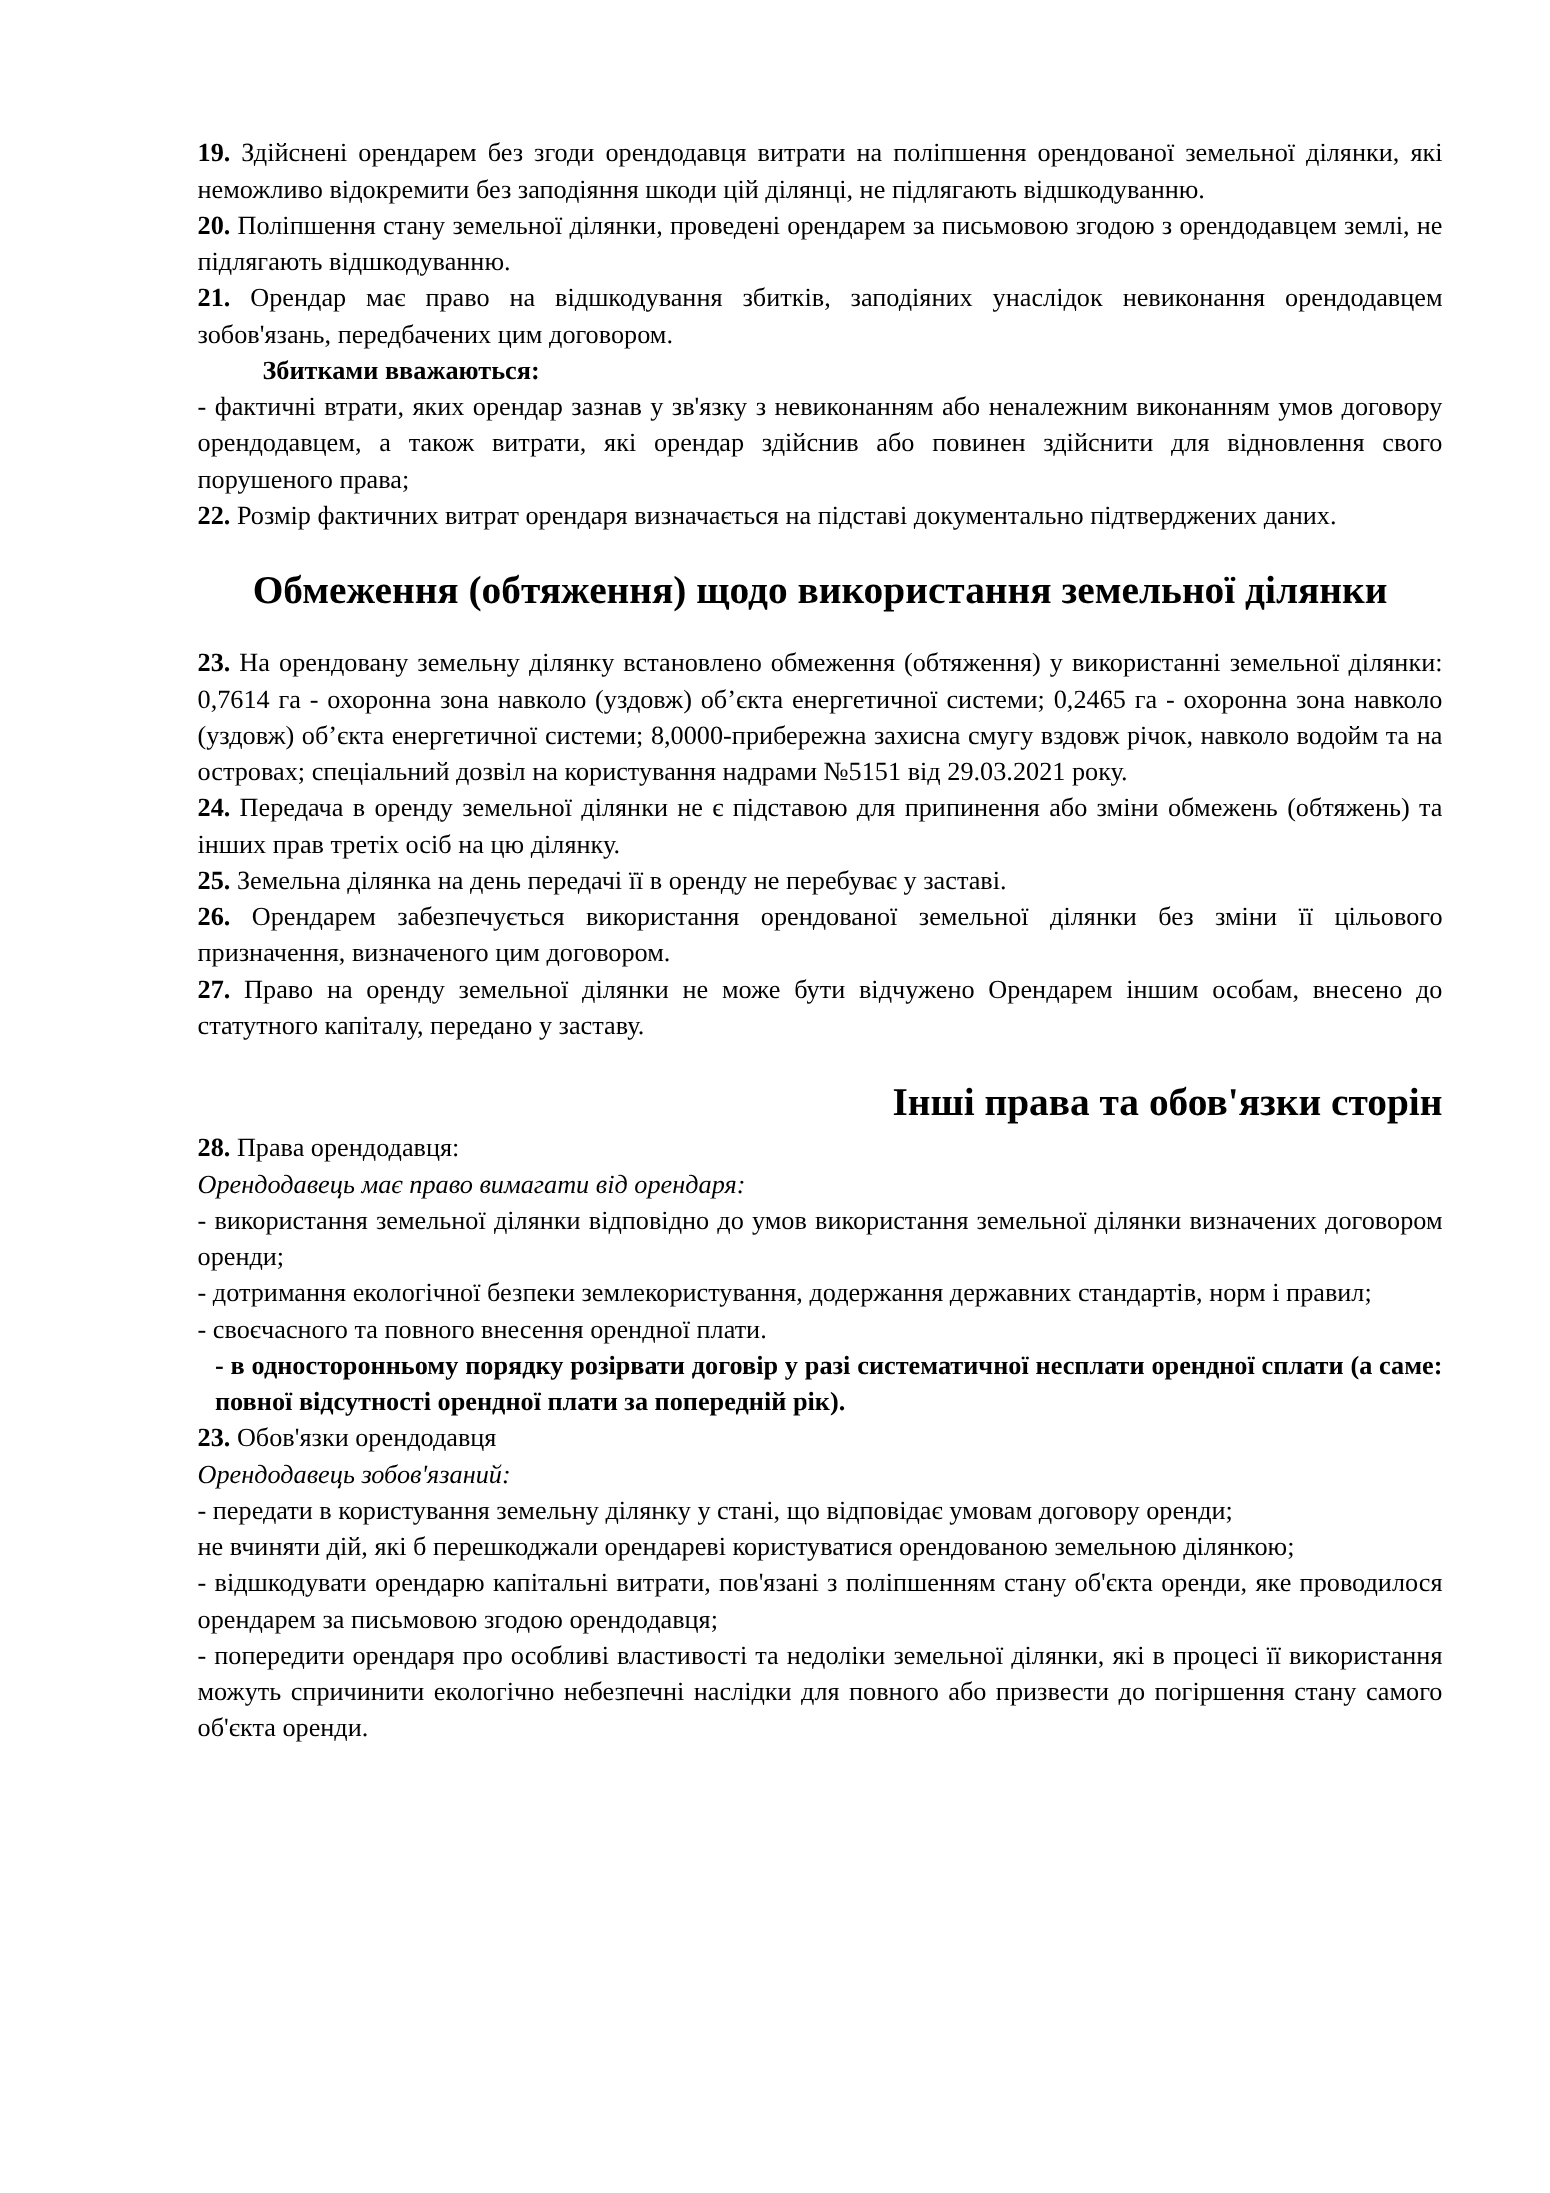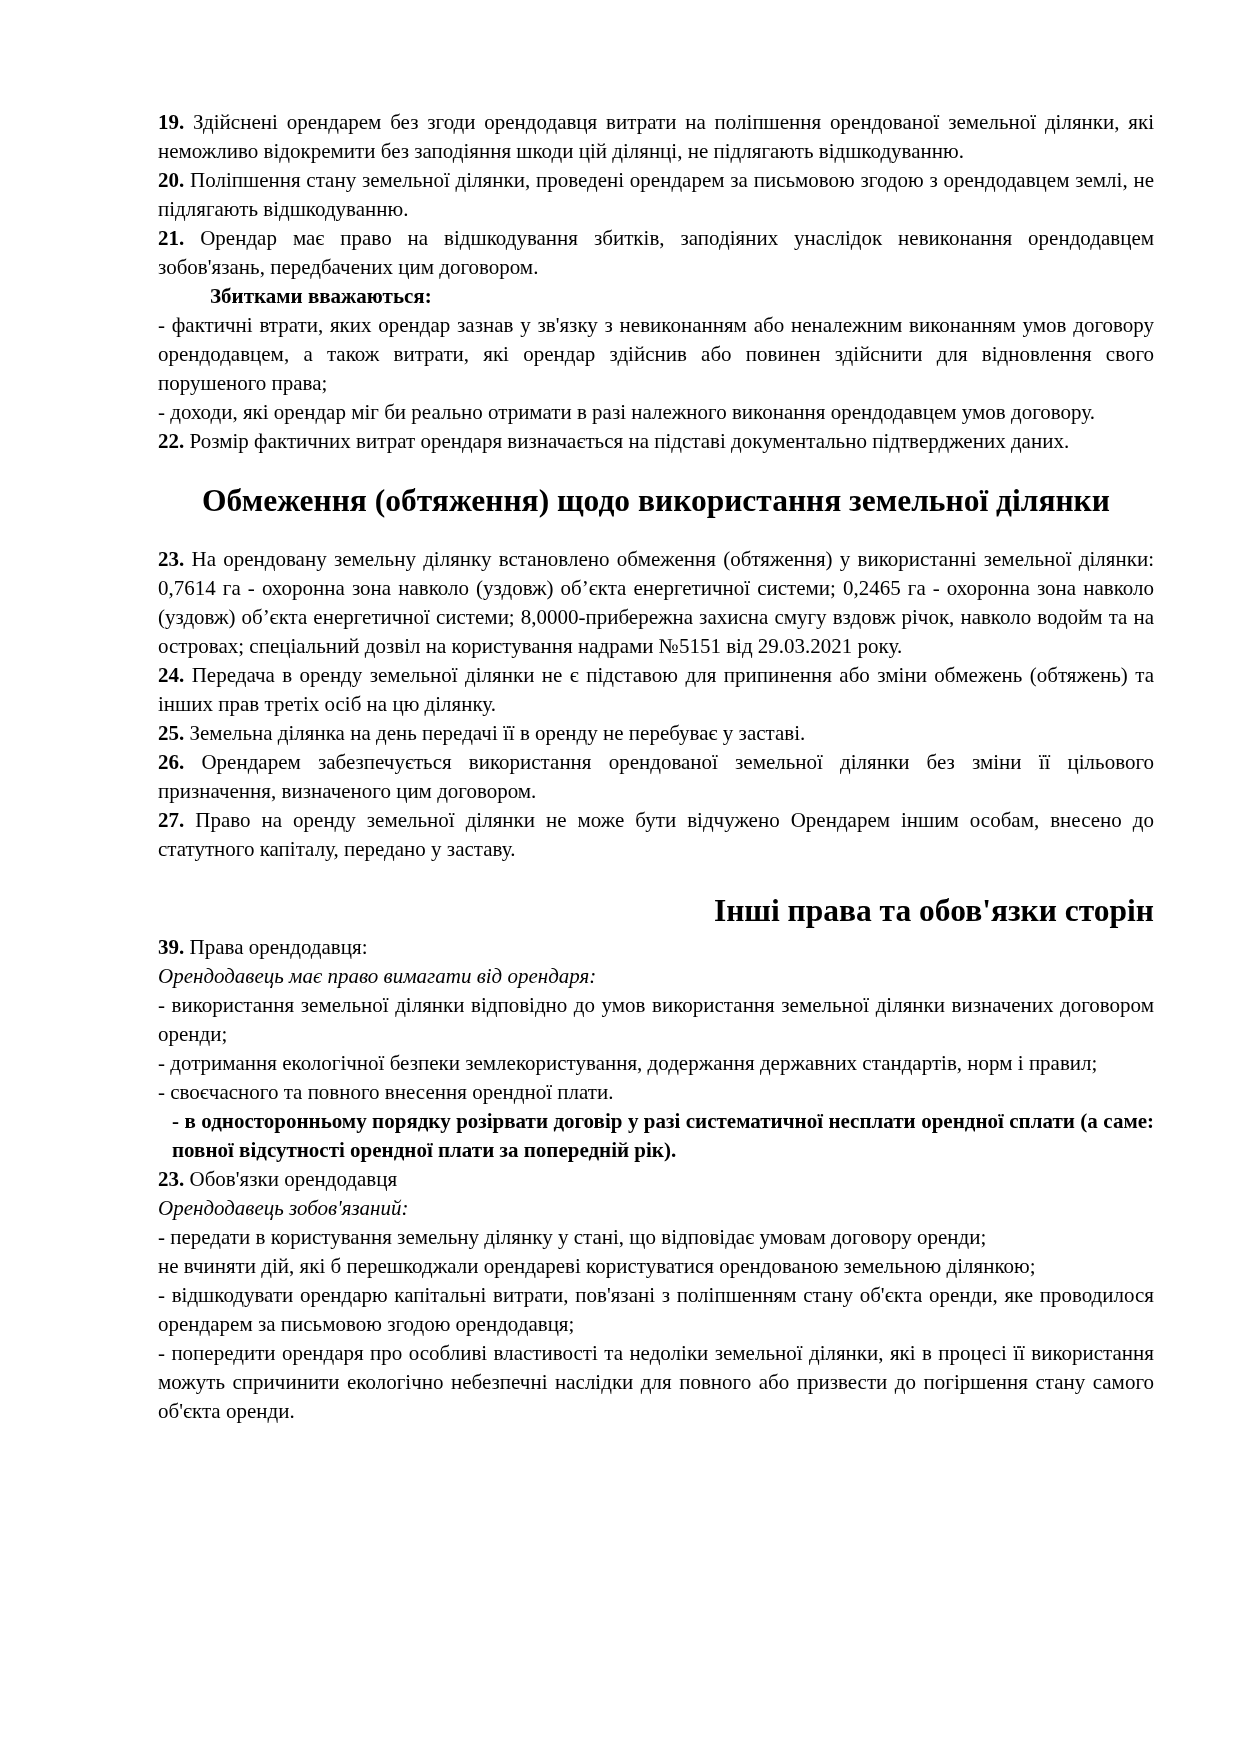--- a/index.html
+++ b/index.html
@@ -59,30 +59,29 @@
 </head>
 <body>
 
 <div class="page">
   <div class="content" id="doc-root">
       <p class="blk"><b class="num">19.</b> <span>Здійснені орендарем без згоди орендодавця витрати на поліпшення орендованої земельної ділянки, які неможливо відокремити без заподіяння шкоди цій ділянці, не підлягають відшкодуванню.</span></p>
       <p class="blk"><b class="num">20.</b> <span>Поліпшення стану земельної ділянки, проведені орендарем за письмовою згодою з орендодавцем землі, не підлягають  відшкодуванню.</span></p>
       <p class="blk"><b class="num">21.</b> <span>Орендар має право на відшкодування збитків, заподіяних унаслідок невиконання орендодавцем зобов'язань, передбачених цим договором.</span></p>
       <p class="blk indent">Збитками вважаються:</p>
       <p class="blk">- фактичні втрати, яких орендар зазнав у зв'язку з невиконанням або неналежним виконанням умов договору орендодавцем, а також витрати, які орендар здійснив або повинен здійснити для відновлення свого порушеного права;</p>
-      <p class="blk">- доходи, які орендар міг би реально отримати в разі належного виконання орендодавцем умов договору.</p>
       <p class="blk"><b class="num">22.</b> <span>Розмір фактичних витрат орендаря визначається на підставі документально підтверджених даних.</span></p>
       <h2 class="blk heading">Обмеження (обтяження) щодо використання земельної ділянки</h2>
       <p class="blk"><b class="num">23.</b> <span>На орендовану земельну ділянку встановлено обмеження (обтяження) у використанні земельної ділянки: 0,7614 га - охоронна зона навколо (уздовж) об’єкта енергетичної системи; 0,2465 га - охоронна зона навколо (уздовж) об’єкта енергетичної системи; 8,0000-прибережна захисна смугу вздовж річок, навколо водойм та на островах; спеціальний дозвіл на користування надрами №5151 від 29.03.2021 року.</span></p>
       <p class="blk"><b class="num">24.</b> <span>Передача в оренду земельної ділянки  не є підставою для припинення або зміни обмежень (обтяжень) та інших прав третіх осіб на цю ділянку.</span></p>
       <p class="blk"><b class="num">25.</b> <span>Земельна ділянка на день передачі її в оренду не перебуває у заставі.</span></p>
       <p class="blk"><b class="num">26.</b> <span>Орендарем забезпечується використання орендованої земельної ділянки без зміни її цільового призначення, визначеного цим договором.</span></p>
       <p class="blk"><b class="num">27.</b> <span>Право на оренду земельної ділянки не може бути відчужено Орендарем іншим особам, внесено до статутного капіталу, передано у заставу.</span></p>
       <h2 class="blk heading-tight">Інші права та обов'язки сторін</h2>
-      <p class="blk"><b class="num">39.</b> <span>Права орендодавця:</span></p>
+      <p class="blk"><b class="num">28.</b> <span>Права орендодавця:</span></p>
       <p class="blk italic-line">Орендодавець має право вимагати від орендаря:</p>
       <p class="blk">- використання земельної ділянки відповідно до умов використання земельної ділянки визначених договором оренди;</p>
       <p class="blk">- дотримання екологічної безпеки землекористування, додержання державних стандартів, норм і правил;</p>
       <p class="blk">- своєчасного та повного внесення орендної плати.</p>
       <p class="blk bold-line">- в односторонньому порядку розірвати договір у разі систематичної несплати орендної сплати (а саме: повної відсутності орендної плати за попередній рік).</p>
       <p class="blk"><b class="num">23.</b> <span>Обов'язки орендодавця</span></p>
       <p class="blk italic-line">Орендодавець зобов'язаний:</p>
       <p class="blk">- передати в користування земельну ділянку у стані, що відповідає умовам договору оренди;</p>
       <p class="blk">не вчиняти дій, які б перешкоджали орендареві користуватися орендованою земельною ділянкою;</p>
       <p class="blk">- відшкодувати орендарю капітальні витрати, пов'язані з поліпшенням стану об'єкта оренди, яке проводилося орендарем за письмовою згодою орендодавця;</p>

